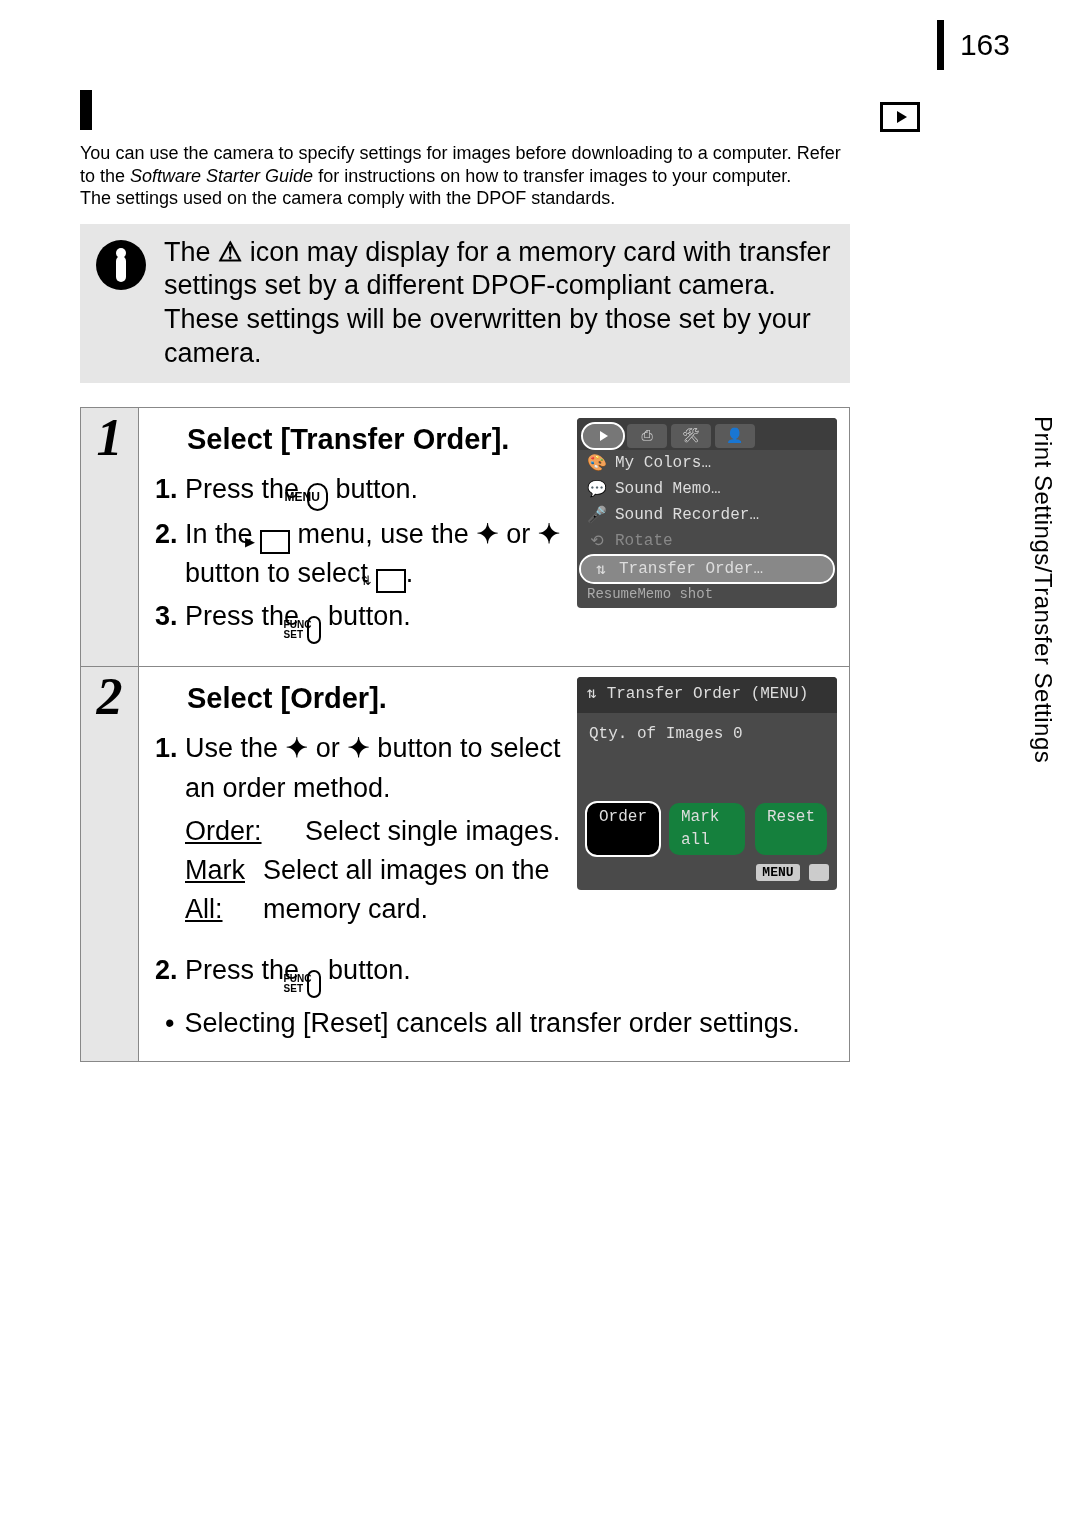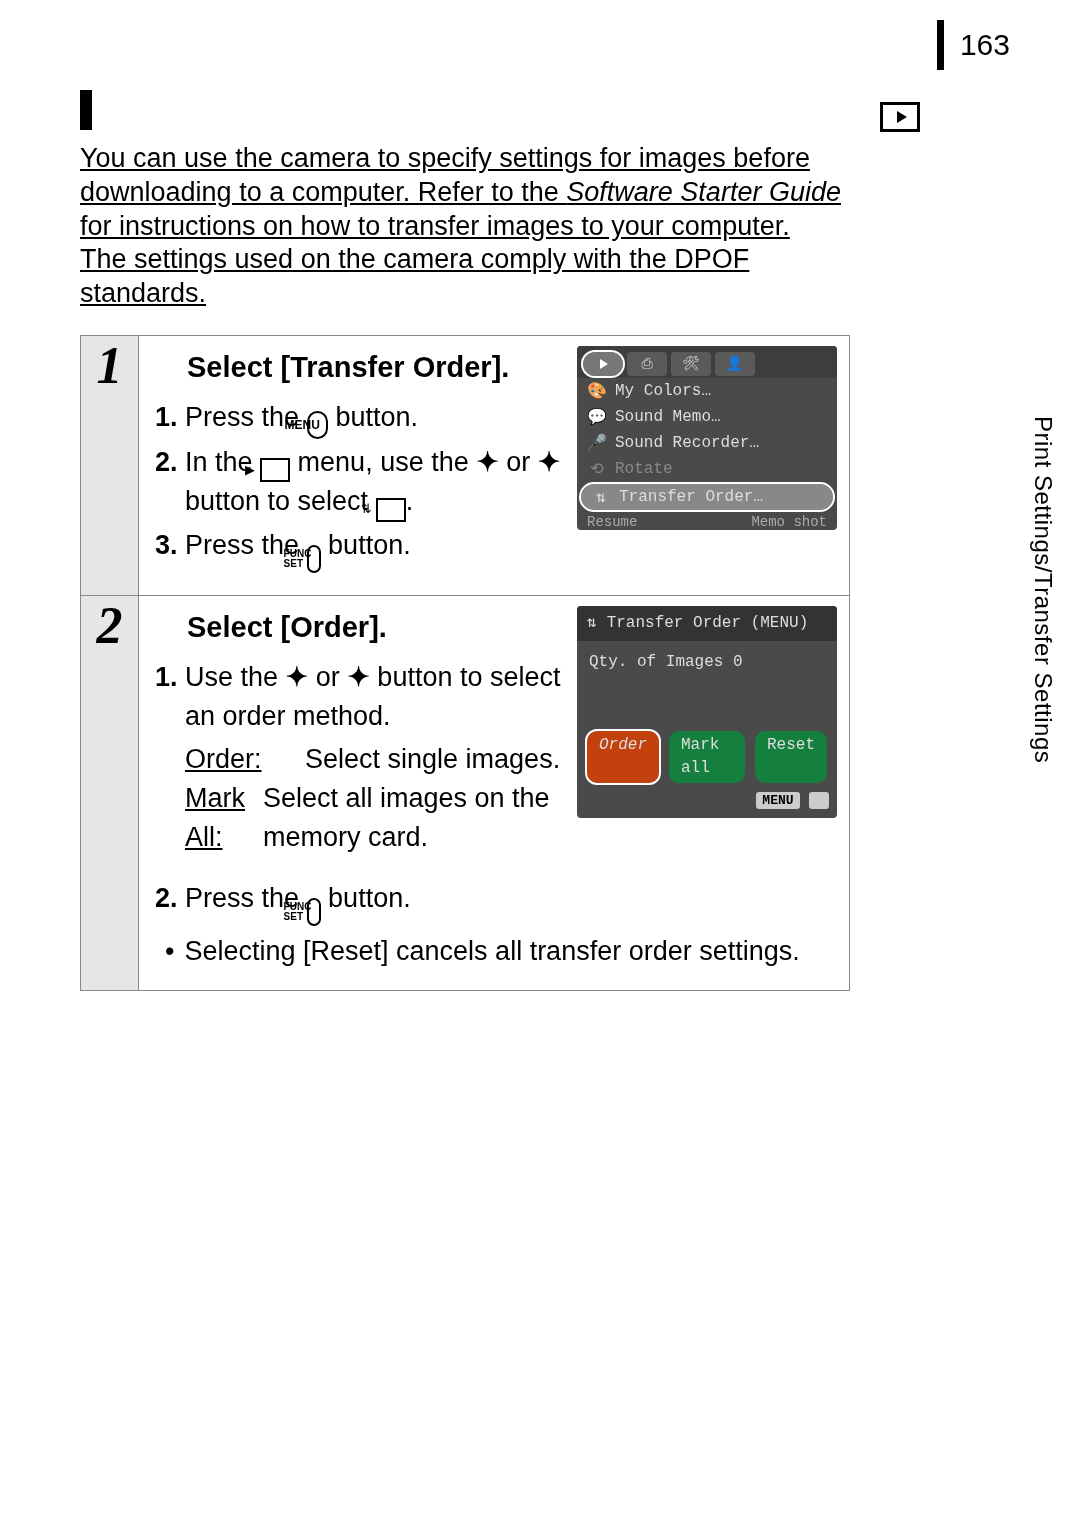--- a/index.html
+++ b/index.html
@@ -70,23 +70,22 @@
   }
   .playback-badge .tri {
     width: 0;
     height: 0;
     border-left: 10px solid #000;
     border-top: 6px solid transparent;
     border-bottom: 6px solid transparent;
     margin-left: 3px;
   }
   p.intro, p.intro2 {
-    font-size: 27px;
+    font-size: 18px;
     line-height: 1.25;
-    text-decoration: underline;
   }
   .info-box {
     background: #e6e6e6;
     display: flex;
     padding: 12px 16px;
     gap: 18px;
     margin-top: 14px;
     align-items: flex-start;
   }
   .info-icon {
@@ -247,22 +246,21 @@
   .scr1 .menu-item.sel {
     background: #888;
     border-radius: 14px;
     margin: 2px 4px;
     outline: 2px solid #fff;
   }
   .scr1 .menu-item.faded { color: #888; }
   .scr1 .mi-icon { width: 20px; text-align: center; }
   .scr1 .footer {
     display: flex;
-    justify-content: space-between;
-    padding: 2px 10px 0 10px;
+    padding: 2px 10px 6px 10px;
     color: #aaa;
     font-size: 14px;
   }
 
   .scr2 .hdr {
     background: #333;
     padding: 6px 10px;
     display: flex;
     gap: 10px;
     align-items: center;
@@ -277,23 +275,22 @@
     padding: 4px 10px;
     justify-content: space-between;
   }
   .scr2 .btn {
     background: #15803d;
     padding: 3px 12px;
     border-radius: 10px;
     color: #ddd;
   }
   .scr2 .btn.sel {
-    background: #c2410c;
+    background: #000000;
     outline: 2px solid #fff;
-    font-style: italic;
   }
   .scr2 .menuback {
     text-align: right;
     padding: 2px 8px 6px 0;
   }
   .scr2 .menuback span {
     background: #ccc;
     color: #000;
     font-weight: bold;
     padding: 1px 6px;
@@ -334,20 +331,26 @@
       <div class="playback-badge">
         <div class="tri"></div>
       </div>
     </div>
 
     <p class="intro">
       <span>You can use the camera to specify settings for images before downloading to a computer. Refer to the </span><i>Software Starter Guide</i><span> for instructions on how to transfer images to your computer.</span>
     </p>
     <p class="intro2">The settings used on the camera comply with the DPOF standards.</p>
 
+    <div class="info-box">
+      <div class="info-icon"></div>
+      <div class="info-text">
+        <span>The </span><span class="warn-glyph">⚠</span><span> icon may display for a memory card with transfer settings set by a different DPOF-compliant camera. These settings will be overwritten by those set by your camera.</span>
+      </div>
+    </div>
 
     <div class="steps">
 
       <div class="step-row">
         <div class="step-num-cell">1</div>
         <div class="step-body">
           <div class="step-text">
             <div class="step-title">Select [Transfer Order].</div>
 
             <div class="substep">

